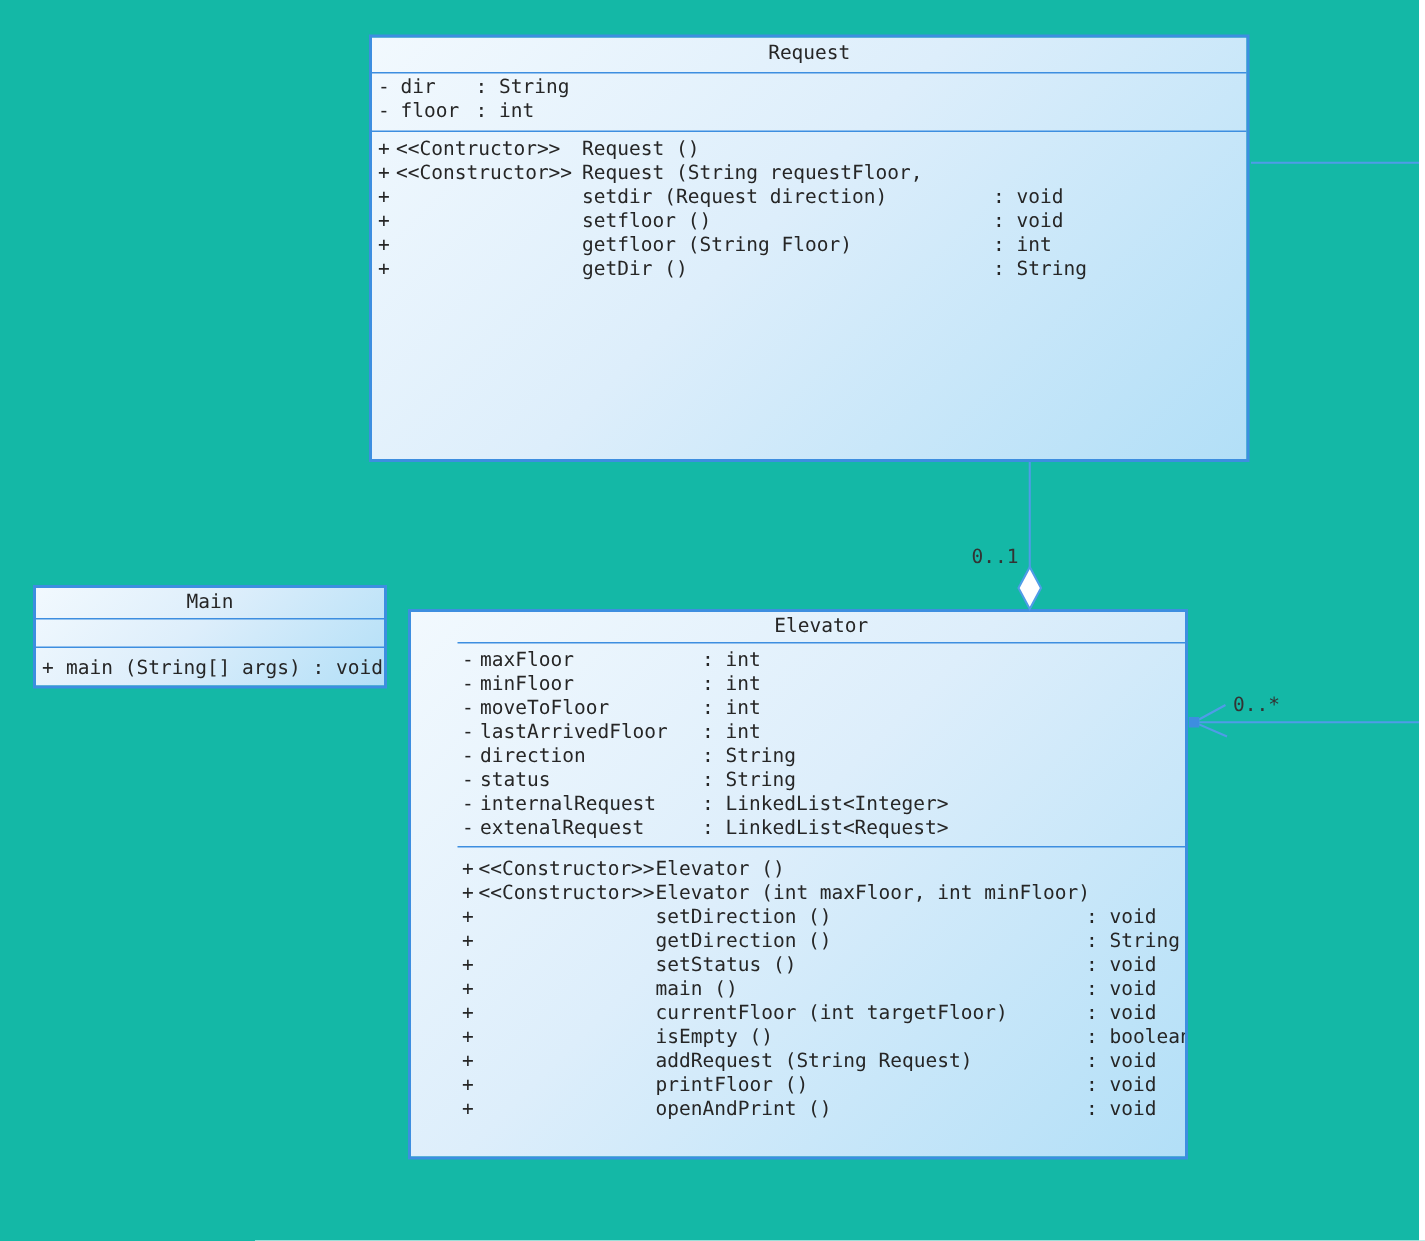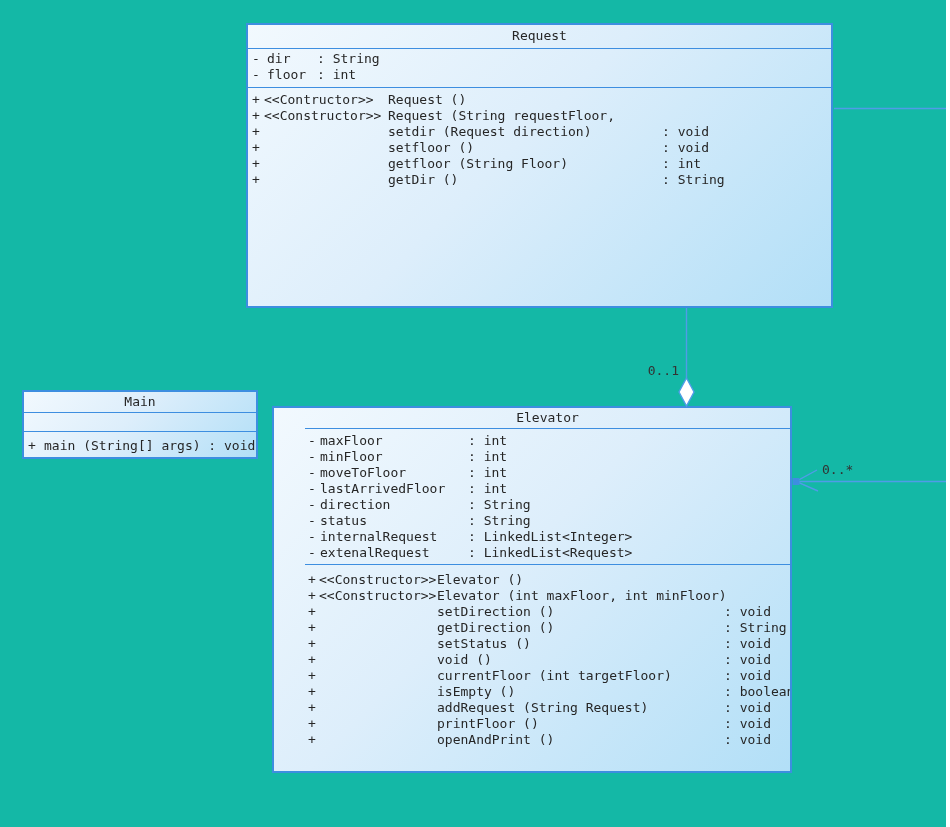--- a/index.html
+++ b/index.html
@@ -89,21 +89,21 @@
       <div class="row elv-a"><span>-</span><span>status</span><span>: String</span></div>
       <div class="row elv-a"><span>-</span><span>internalRequest</span><span>: LinkedList&lt;Integer&gt;</span></div>
       <div class="row elv-a"><span>-</span><span>extenalRequest</span><span>: LinkedList&lt;Request&gt;</span></div>
     </div>
     <div class="uml-methods">
       <div class="row elv-m"><span>+</span><span>&lt;&lt;Constructor&gt;&gt;</span><span>Elevator ()</span><span></span></div>
       <div class="row elv-m"><span>+</span><span>&lt;&lt;Constructor&gt;&gt;</span><span>Elevator (int maxFloor, int minFloor)</span><span></span></div>
       <div class="row elv-m"><span>+</span><span></span><span>setDirection ()</span><span>: void</span></div>
       <div class="row elv-m"><span>+</span><span></span><span>getDirection ()</span><span>: String</span></div>
       <div class="row elv-m"><span>+</span><span></span><span>setStatus ()</span><span>: void</span></div>
-      <div class="row elv-m"><span>+</span><span></span><span>void ()</span><span>: void</span></div>
+      <div class="row elv-m"><span>+</span><span></span><span>main ()</span><span>: void</span></div>
       <div class="row elv-m"><span>+</span><span></span><span>currentFloor (int targetFloor)</span><span>: void</span></div>
       <div class="row elv-m"><span>+</span><span></span><span>isEmpty ()</span><span>: boolean</span></div>
       <div class="row elv-m"><span>+</span><span></span><span>addRequest (String Request)</span><span>: void</span></div>
       <div class="row elv-m"><span>+</span><span></span><span>printFloor ()</span><span>: void</span></div>
       <div class="row elv-m"><span>+</span><span></span><span>openAndPrint ()</span><span>: void</span></div>
     </div>
   </section>
 
   <svg class="overlay" width="950" height="827" viewBox="0 0 950 827">
 

